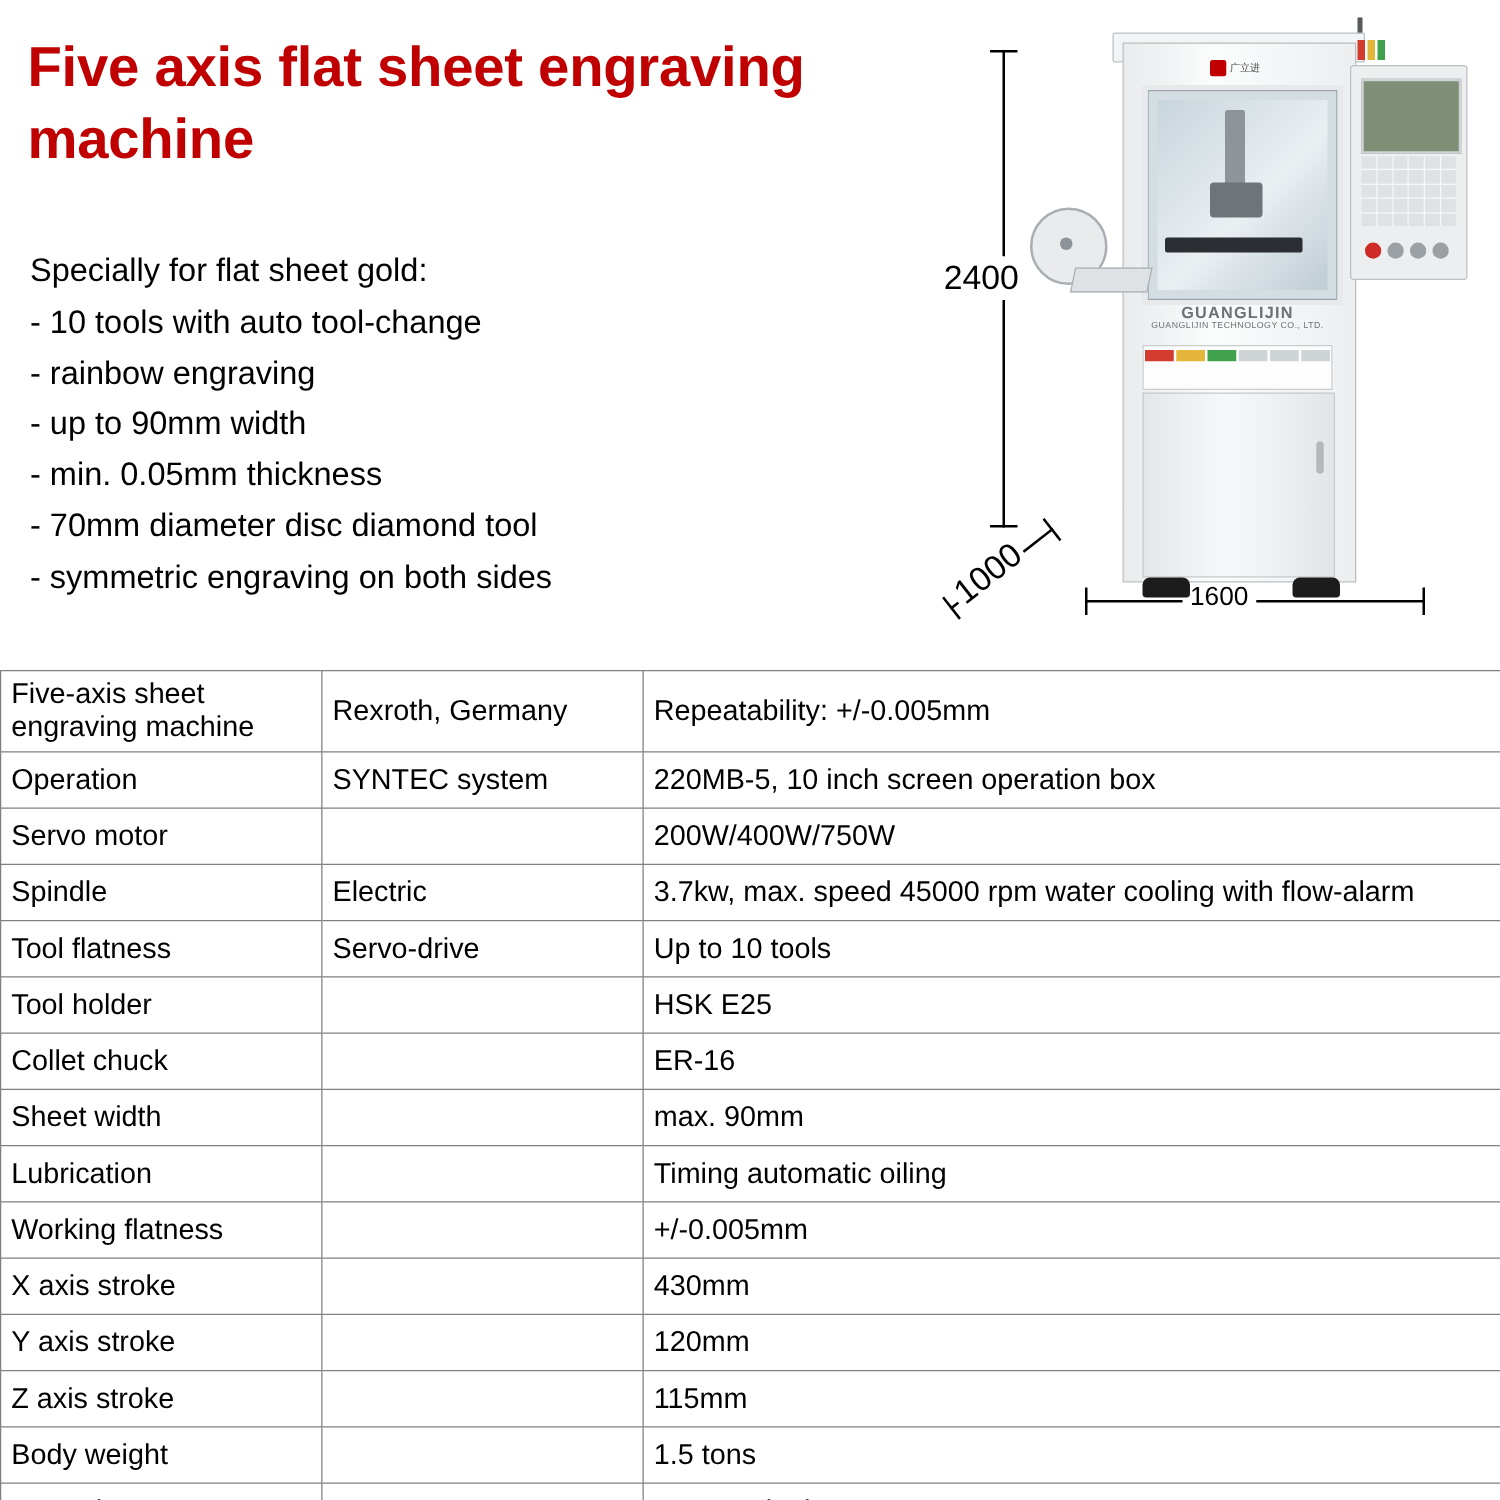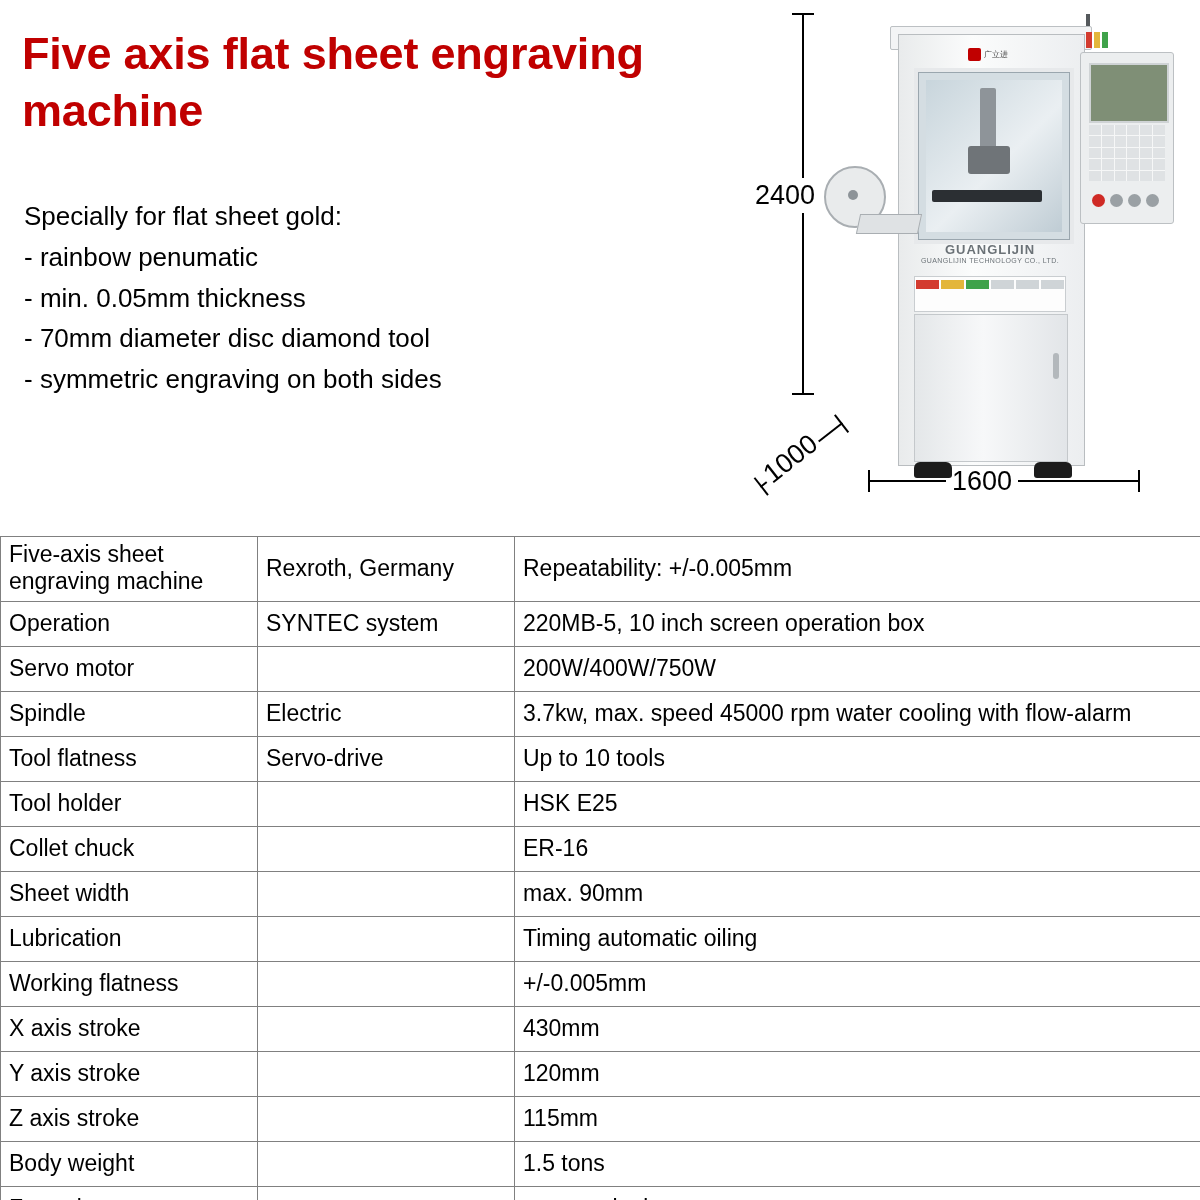--- a/index.html
+++ b/index.html
@@ -56,21 +56,21 @@
     left: 740px;
     top: 0px;
     width: 460px;
     height: 535px;
   }
 
   
   .dim-v {
     position: absolute;
     left: 26px;
-    top: 13px;
+    top: 40px;
     width: 90px;
     height: 382px;
   }
   .dim-v .line {
     position: absolute;
     left: 36px;
     top: 0;
     width: 2px;
     height: 382px;
     background: #000;
@@ -117,21 +117,21 @@
     width: 2px;
     height: 22px;
     background: #000;
   }
   .dim-h .cap-l { left: 0; }
   .dim-h .cap-r { left: 270px; }
   .dim-h .label {
     position: absolute;
     left: 78px;
     top: -4px;
-    font-size: 27px;
+    font-size: 21px;
     background: #fff;
     padding: 0 6px;
   }
 
   
   .dim-d {
     position: absolute;
     left: 18px;
     top: 425px;
     width: 110px;
@@ -447,21 +447,23 @@
 </style>
 </head>
 <body>
 
 <div class="top">
 
   <div class="headline">Five axis flat sheet engraving machine</div>
 
   <div class="bullets">
     <span class="lead">Specially for flat sheet gold:</span>
-    <span class="b">- rainbow penumatic</span>
+    <span class="b">- 10 tools with auto tool-change</span>
+    <span class="b">- rainbow engraving</span>
+    <span class="b">- up to 90mm width</span>
     <span class="b">- min. 0.05mm thickness</span>
     <span class="b">- 70mm diameter disc diamond tool</span>
     <span class="b">- symmetric engraving on both sides</span>
   </div>
 
   <div class="machine-area">
 
     <div class="dim-v">
       <div class="cap-t"></div>
       <div class="line"></div>

